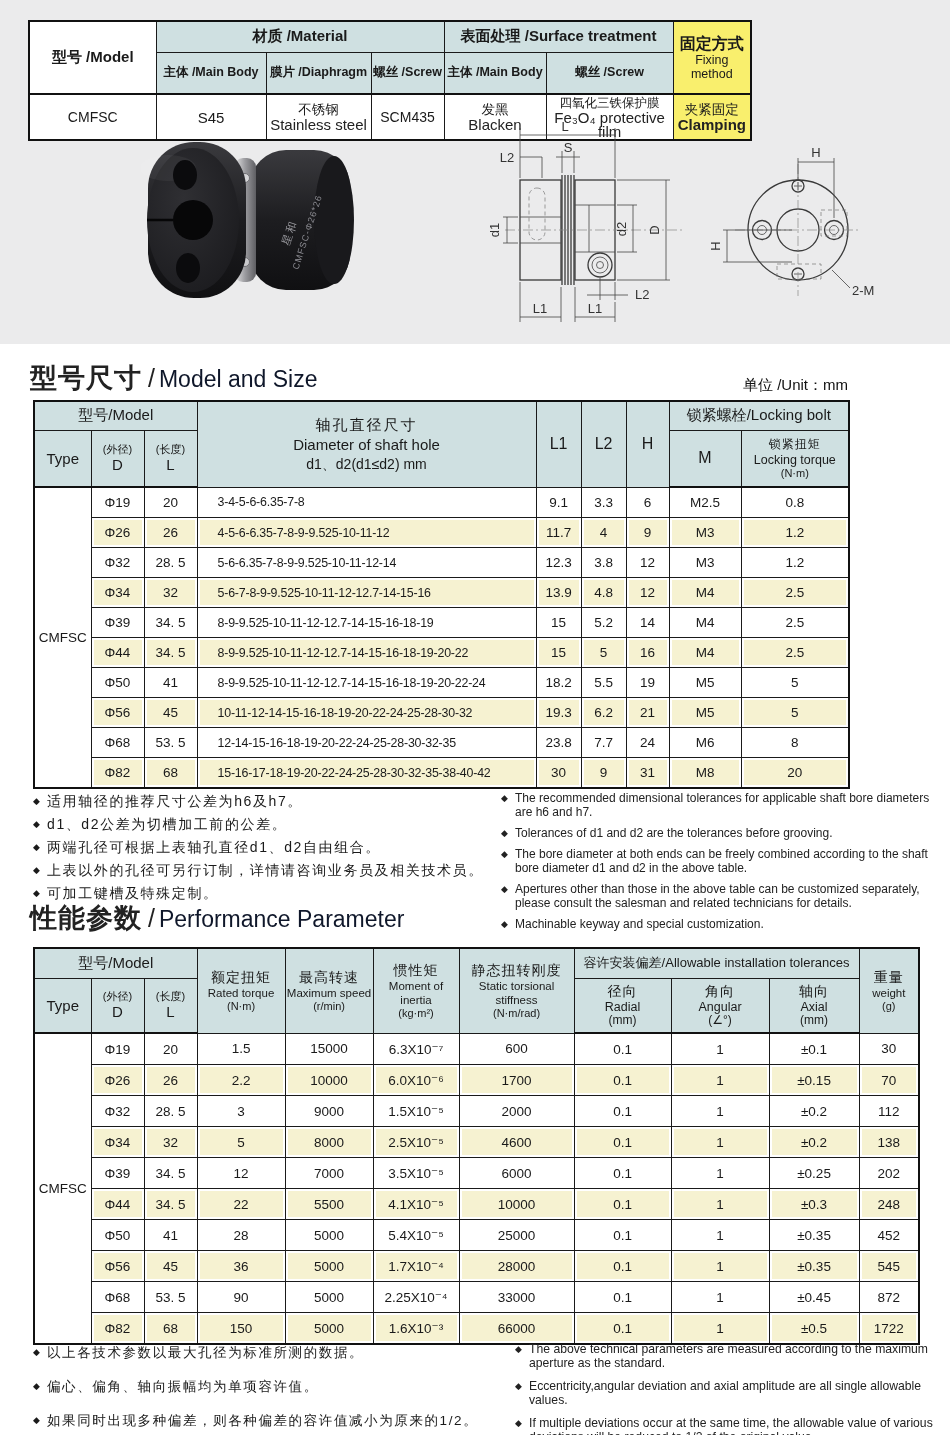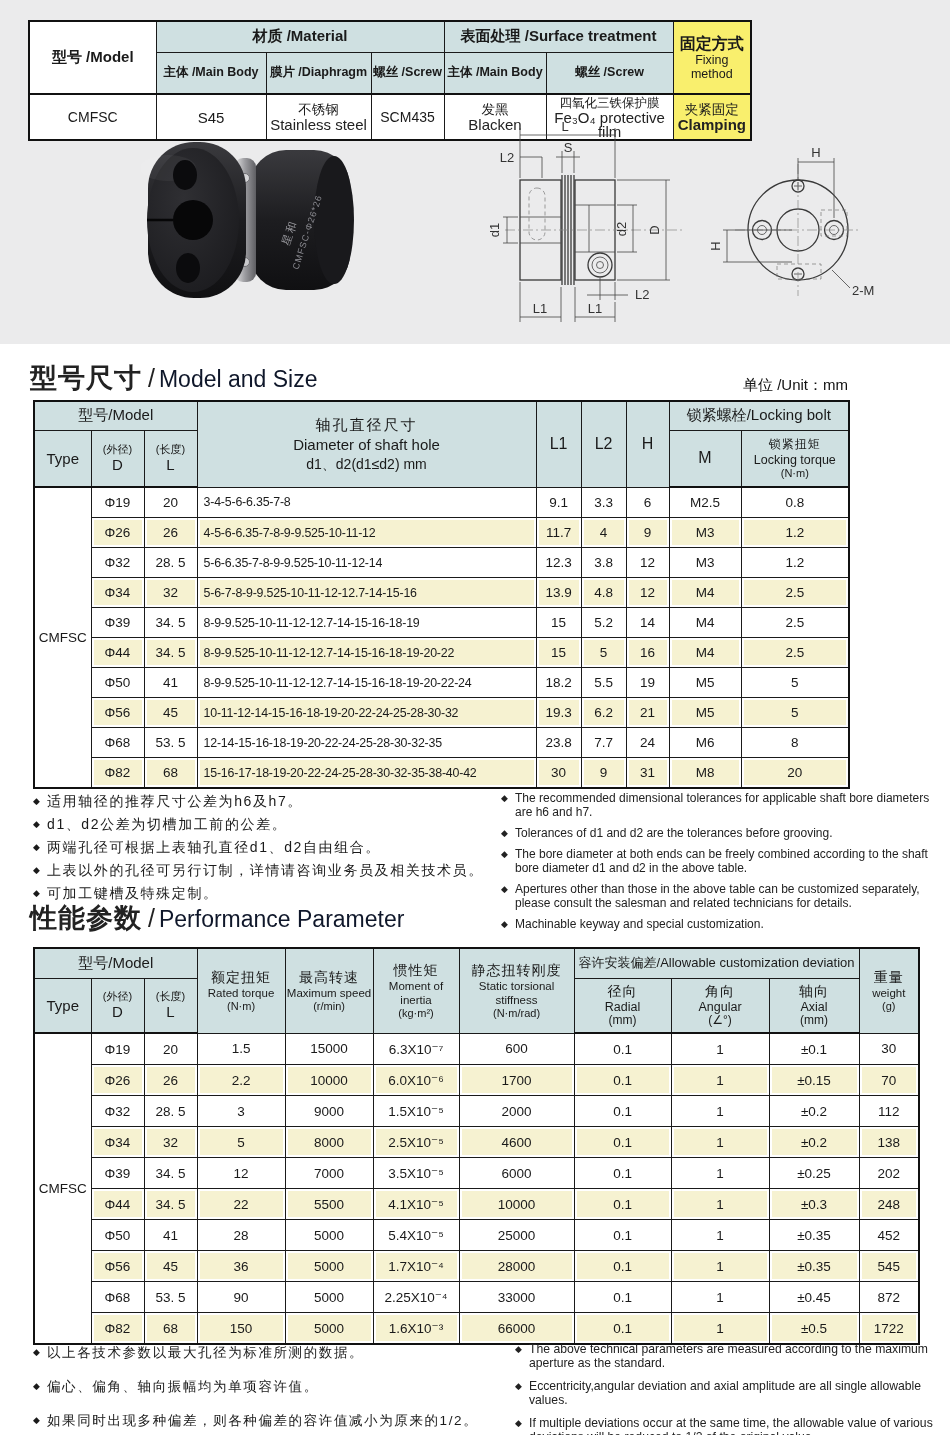--- a/index.html
+++ b/index.html
@@ -32,21 +32,21 @@
   #spec-table td.yellow .cn{font-weight:normal;}
   
   .sec-title{white-space:nowrap;}
   .sec-title .cn{font-size:27px;font-weight:bold;color:#222;letter-spacing:1px;}
   .sec-title .sep{font-size:25px;color:#222;margin:0 4px 0 6px;}
   .sec-title .en{font-size:23px;color:#0f172a;}
   #size-unit{font-size:15px;color:#111;text-align:right;}
   
   #size-table tbody td,#perf-table tbody td{height:29px;font-size:13.5px;}
   #perf-table tbody td{height:30px;}
-  #size-table td.bores{text-align:left;padding-left:6px;font-size:12.4px;letter-spacing:-0.2px;}
+  #size-table td.bores{text-align:left;padding-left:20px;font-size:12.4px;letter-spacing:-0.2px;}
   .type-cell{font-size:14px;background:#fff;}
   th .stack1{display:block;font-size:14px;line-height:17px;letter-spacing:1px;}
   th .stack2{display:block;font-size:11.5px;line-height:14px;}
   th .stack3{display:block;font-size:11px;line-height:13px;}
   th.big-h{font-size:16px;}
   th .dsmall{display:block;font-size:11px;line-height:13px;}
   th .dbig{display:block;font-size:15px;line-height:17px;}
   .shaft-h .l1{display:block;font-size:15px;letter-spacing:2px;line-height:20px;}
   .shaft-h .l2{display:block;font-size:15px;line-height:20px;}
   .shaft-h .l3{display:block;font-size:14px;line-height:19px;}
@@ -495,21 +495,21 @@
       <th rowspan="2">
         <span class="stack1">惯性矩</span>
         <span class="stack2">Moment of inertia</span>
         <span class="stack3">(kg·m²)</span>
       </th>
       <th rowspan="2">
         <span class="stack1">静态扭转刚度</span>
         <span class="stack2">Static torsional stiffness</span>
         <span class="stack3">(N·m/rad)</span>
       </th>
-      <th colspan="3" class="dev-h">容许安装偏差/Allowable customization deviation</th>
+      <th colspan="3" class="dev-h">容许安装偏差/Allowable installation tolerances</th>
       <th rowspan="2">
         <span class="stack1">重量</span>
         <span class="stack2">weight</span>
         <span class="stack3">(g)</span>
       </th>
     </tr>
     <tr style="height:55px">
       <th class="model-h">Type</th>
       <th>
           <span class="dsmall">(外径)</span>

